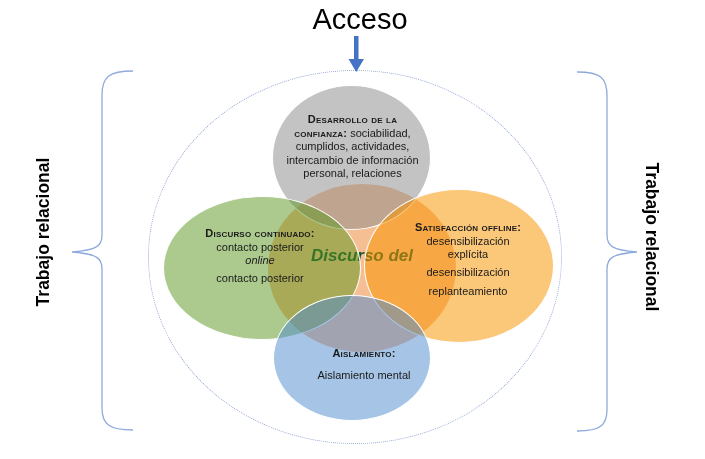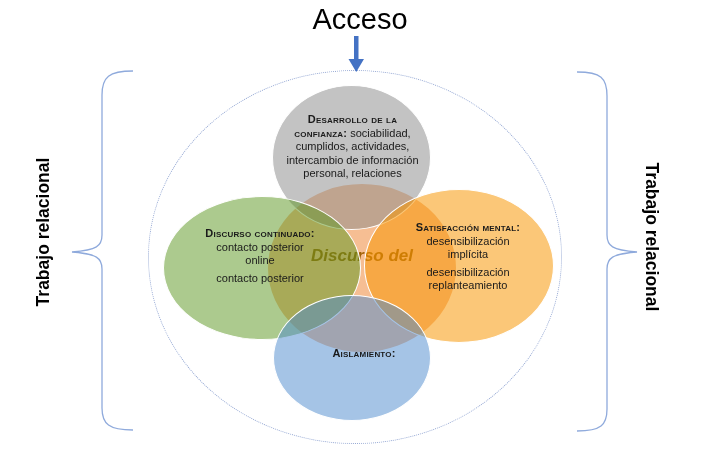--- a/index.html
+++ b/index.html
@@ -16,38 +16,38 @@
     left:148px;top:70px;width:414px;height:374px;border-radius:50%;
     border:1px dotted #96a9d4;box-sizing:border-box;z-index:0;
   }
   
   #center-circle{
     left:266px;top:182px;width:192px;height:172px;border-radius:50%;
     background:#F6BE93;border:2px solid #fff;box-sizing:border-box;z-index:1;
   }
   #center-text{
     left:252px;top:246px;width:220px;text-align:center;z-index:2;
-    font-size:17px;line-height:20px;font-weight:bold;font-style:italic;color:#a16207;
+    font-size:17px;line-height:20px;font-weight:bold;font-style:italic;color:#14532d;
   }
   
   .circle{border-radius:50%;border:1.5px solid #ffffff;box-sizing:border-box;z-index:3;}
   #circle-top   {left:272px;top:85px; width:159px;height:145px;background:rgba(140,140,140,0.52);}
   #circle-left  {left:163px;top:196px;width:198px;height:144px;background:rgba(90,150,30,0.50);}
   #circle-right {left:364px;top:189px;width:190px;height:154px;background:rgba(248,150,0,0.53);}
   #circle-bottom{left:273px;top:295px;width:158px;height:126px;background:rgba(75,138,205,0.50);}
   
   .ctext{text-align:center;font-size:11px;line-height:13.5px;z-index:5;color:#1a1a1a;}
   .sc{font-variant:small-caps;font-weight:bold;letter-spacing:0.2px;}
-  .it{}
+  .it{font-style:italic;}
   #text-top   {left:280px;top:113px;width:145px;}
   #text-left  {left:172px;top:227px;width:176px;}
   #text-right {left:388px;top:221px;width:160px;}
   #text-bottom{left:284px;top:347px;width:160px;}
   .gap1{margin-top:4px;}
-  .gap2{}
+  .gap2{margin-top:6px;}
   .bgap{margin-top:8.5px;}
   
   #braces-svg{left:0;top:0;z-index:6;}
   
   .side-label{
     font-size:17.5px;font-weight:bold;color:#000;white-space:nowrap;z-index:7;
   }
   #side-label-left {left:43px;top:232px;transform:translate(-50%,-50%) rotate(-90deg);}
   #side-label-right{left:651px;top:237px;transform:translate(-50%,-50%) rotate(90deg);}
 </style>
@@ -78,29 +78,30 @@
 </div>
 
 <div class="abs ctext" id="text-left">
   <div class="sc">Discurso continuado:</div>
   <div>contacto posterior</div>
   <div class="it">online</div>
   <div class="gap1">contacto posterior</div>
 </div>
 
 <div class="abs ctext" id="text-right">
-  <div class="sc">Satisfacción mental:</div>
+  <div class="sc">Satisfacción offline:</div>
   <div>desensibilización</div>
-  <div>implícita</div>
+  <div>explícita</div>
   <div class="gap1">desensibilización</div>
   <div class="gap2">replanteamiento</div>
 </div>
 
 <div class="abs ctext" id="text-bottom">
   <div class="sc">Aislamiento:</div>
+  <div class="bgap">Aislamiento mental</div>
 </div>
 
 <svg class="abs" id="braces-svg" width="705" height="459" viewBox="0 0 705 459">
   <path d="M133 71 C 109 71 102 77 102 95 L102 235 C102 246 97 250 72 252 C97 254 102 258 102 269 L102 408 C102 424 109 430 133 430" fill="none" stroke="#8FAADC" stroke-width="1.3"></path>
   <path d="M577 72 C 601 72 607 78 607 96 L607 235 C607 246 612 250 637 252 C612 254 607 258 607 269 L607 409 C607 425 601 431 577 431" fill="none" stroke="#8FAADC" stroke-width="1.3"></path>
 </svg>
 
 <div class="abs side-label" id="side-label-left">Trabajo relacional</div>
 <div class="abs side-label" id="side-label-right">Trabajo relacional</div>
 

